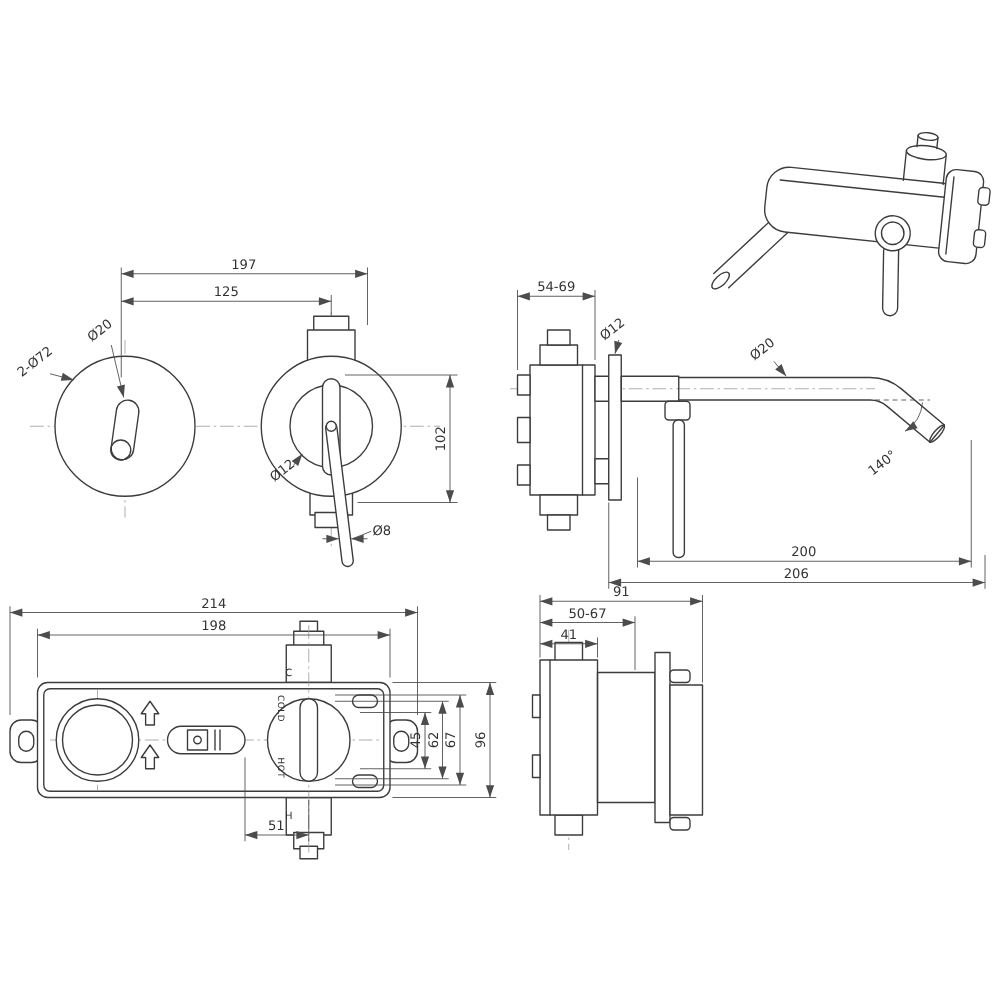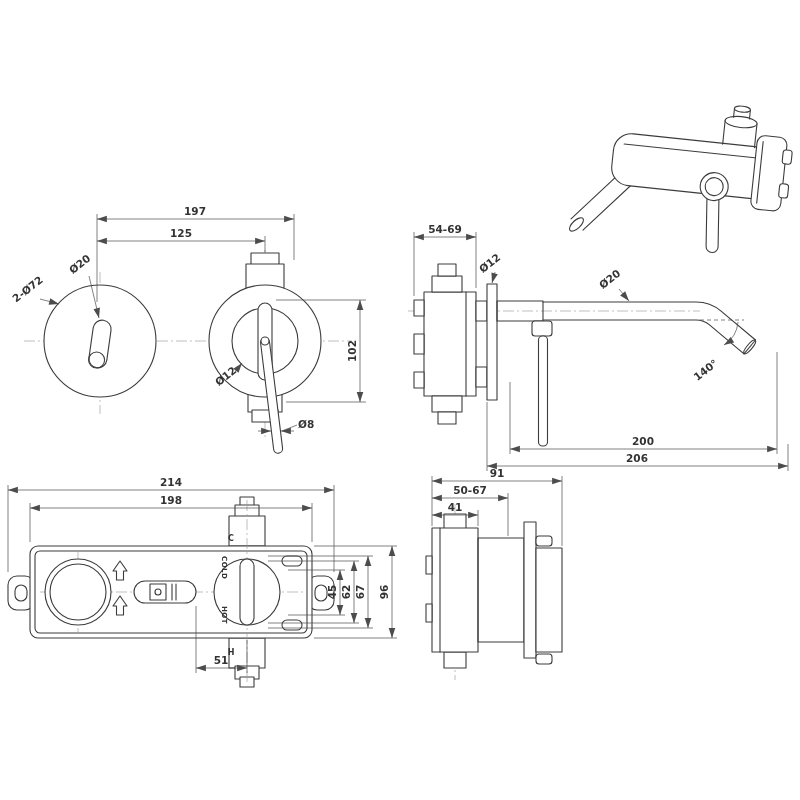--- a/index.html
+++ b/index.html
@@ -1,17 +1,17 @@
 <!DOCTYPE html>
 <html><head>
 <meta charset="utf-8">
 <style>
   html,body{margin:0;padding:0;background:#ffffff;}
   .sheet{position:relative;width:800px;height:800px;background:#ffffff;overflow:hidden;
-         font-family:"DejaVu Sans",sans-serif;font-weight:bold;}
+         font-family:"DejaVu Sans",sans-serif;}
   svg{display:block;}
   .ol{stroke:#3c3c3c;stroke-width:1.1;fill:none;stroke-linejoin:round;stroke-linecap:round;}
   .olf{stroke:#3c3c3c;stroke-width:1.1;fill:#ffffff;stroke-linejoin:round;}
   .dim{stroke:#4c4c4c;stroke-width:0.7;fill:none;}
   .cl{stroke:#949494;stroke-width:0.6;fill:none;stroke-dasharray:11 3 2 3;}
   .dt{font-family:"DejaVu Sans",sans-serif;font-size:10.5px;fill:#333333;}
   .dts{font-family:"DejaVu Sans",sans-serif;font-size:8px;fill:#333333;}
   .dtxs{font-family:"DejaVu Sans",sans-serif;font-size:7px;fill:#333333;letter-spacing:0.5px;}
 </style>
 </head>

